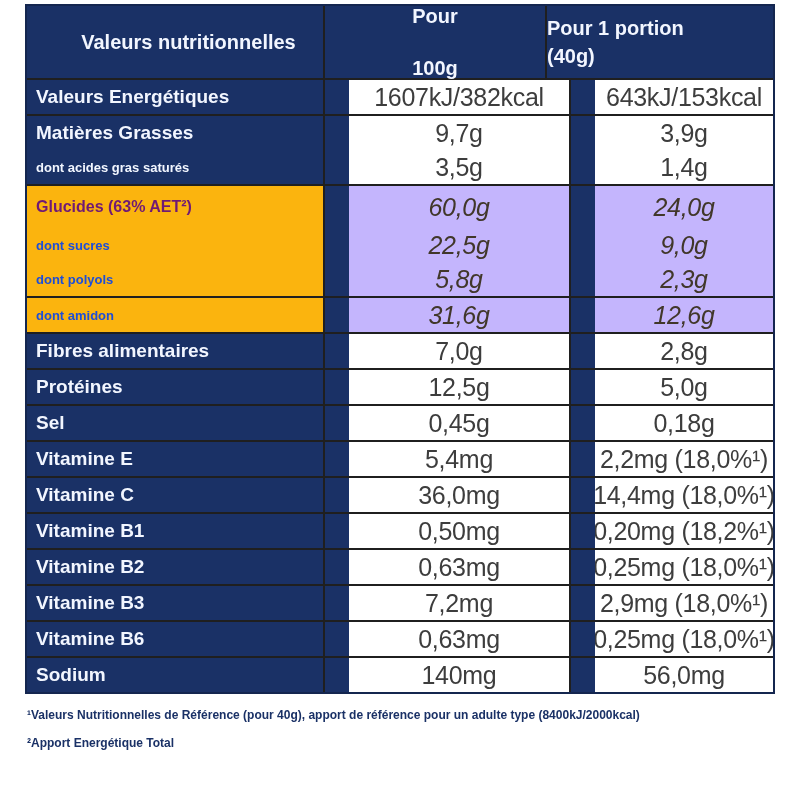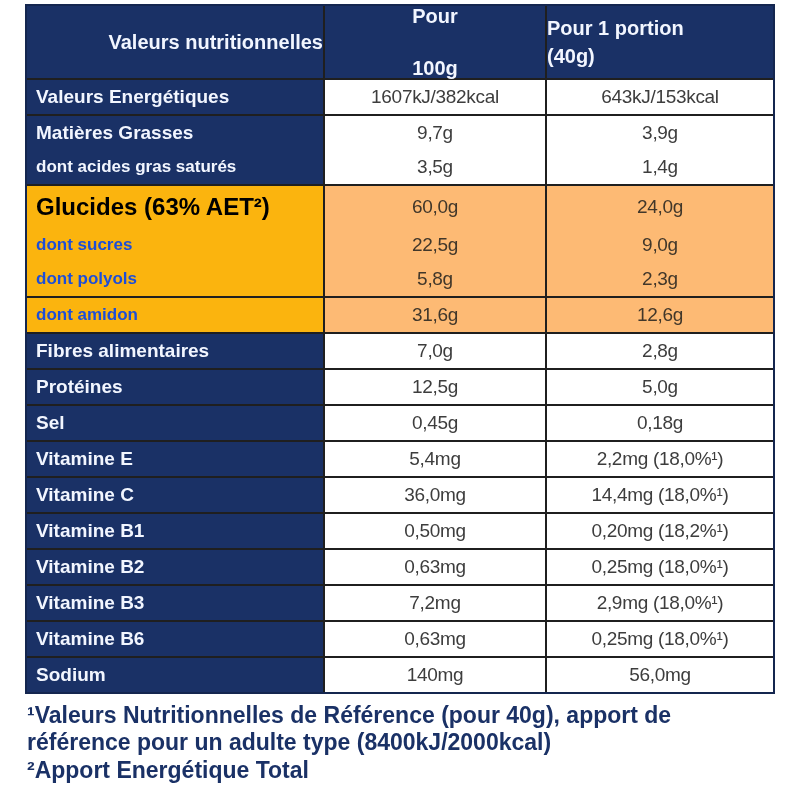--- a/index.html
+++ b/index.html
@@ -45,71 +45,72 @@
     width: 298px;
     padding-left: 9px;
     justify-content: flex-start;
     color: #f2f6ff;
     font-weight: bold;
     font-size: 19px;
     border-right: 2px solid #1f1f1f;
   }
   .value-cell {
     justify-content: center;
-    font-size: 19px;
+    font-size: 25px;
     font-weight: 500;
     color: #3d3d3d;
     letter-spacing: -0.3px;
+    margin-left: 24px;
   }
   .v100 { width: 222px; border-right: 2px solid #1f1f1f; }
   .vp { flex: 1; }
   .row.navy .label-cell { background: #1a3166; }
   .row.navy .value-cell { background: #ffffff; }
   .row.orange .label-cell { background: #fbb40e; color: #1d4ed8; }
-  .row.orange .value-cell { background: #fdba74; color: #41372a; }
-  .row.orange.heading .label-cell { color: #000000; font-size: 24px; }
-  .row.sub .label-cell { font-size: 17px; }
+  .row.orange .value-cell { background: #c4b5fd; color: #41372a; font-style: italic; }
+  .row.orange.heading .label-cell { color: #701a75; font-size: 16px; }
+  .row.sub .label-cell { font-size: 13px; }
   
   .header-row {
     display: flex;
     height: 72px;
     background: #1a3166;
   }
   .header-cell {
     box-sizing: border-box;
     display: flex;
     flex-direction: column;
     justify-content: center;
     color: #f2f6ff;
     font-weight: bold;
     font-size: 20px;
     line-height: 28px;
   }
   .header-label {
     width: 298px;
     padding-left: 27px;
-    align-items: flex-end;
+    align-items: center;
     border-right: 2px solid #1f1f1f;
   }
   .header-v100 {
     width: 222px;
     align-items: center;
     border-right: 2px solid #1f1f1f;
     gap: 24px;
   }
   .header-vp { flex: 1; align-items: flex-start; }
   
   .footnotes {
     position: absolute;
     left: 27px;
     top: 702px;
     width: 700px;
     color: #1a3166;
     font-weight: bold;
-    font-size: 23px;
+    font-size: 12px;
     line-height: 27px;
   }
   .footnote { margin: 0 0 1px 0; }
 </style>
 </head>
 <body>
 
 <div class="page">
 
   <div class="nutrition-table">

